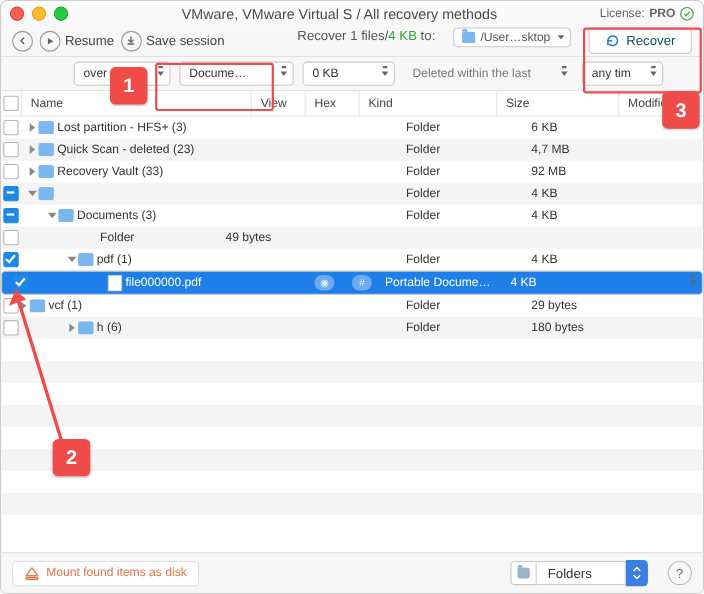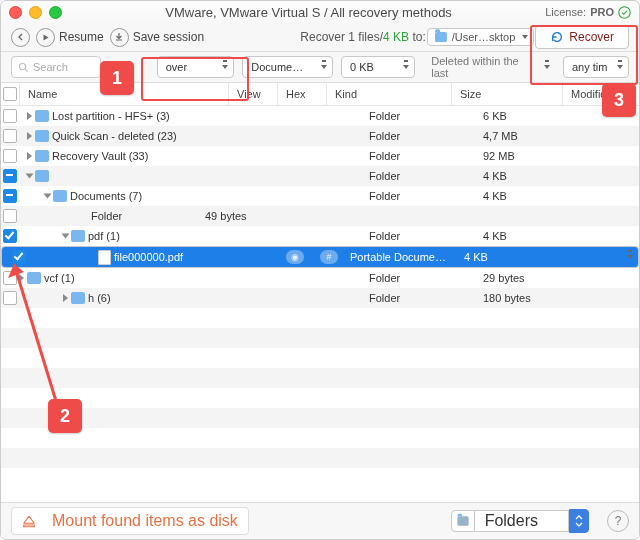--- a/index.html
+++ b/index.html
@@ -9,24 +9,24 @@
 .dot{width:11px;height:11px;border-radius:50%}
 .dot.r{background:#ff5f57;border:0.5px solid #e24238}
 .dot.y{background:#ffbd2e;border:0.5px solid #e1a117}
 .dot.g{background:#28c940;border:0.5px solid #1dad2d}
 .title{flex:1;text-align:center;font-size:13px;color:#4a4a4a}
 .lic{display:flex;align-items:center;gap:4px;font-size:11px;color:#666}
 .lic svg{width:13px;height:13px}
 .toolbar{height:28px;display:flex;align-items:center;gap:6px;padding:0 10px;border-bottom:1px solid #ddd;background:#f7f7f7}
 .tbtn{display:flex;align-items:center;gap:4px;font-size:12px;color:#444;cursor:pointer}
 .circ{width:17px;height:17px;border:1px solid #999;border-radius:50%;display:flex;align-items:center;justify-content:center}
-.tright{margin-left:auto;display:flex;align-items:center;gap:1px;font-size:12px;color:#555}
+.tright{margin-left:auto;display:flex;align-items:flex-start;gap:16px;font-size:12px;color:#555}
 .path{background:#fff;border:1px solid #c8c8c8;border-radius:4px;padding:2px 18px 2px 6px;display:flex;align-items:center;gap:4px;font-size:11px;position:relative}
 .path::after{content:"";position:absolute;right:5px;top:50%;width:0;height:0;border-left:3px solid transparent;border-right:3px solid transparent;border-top:4px solid #666;transform:translateY(-50%)}
-.recover{background:#fff;border:1px solid #c8c8c8;border-radius:4px;padding:4px 14px;display:flex;align-items:center;gap:5px;color:#7f1d1d;font-weight:500;cursor:pointer}
+.recover{background:#fff;border:1px solid #c8c8c8;border-radius:4px;padding:4px 14px;display:flex;align-items:center;gap:5px;color:#0c4a6e;font-weight:500;cursor:pointer}
 .filters{height:30px;display:flex;align-items:center;gap:8px;padding:0 10px;border-bottom:1px solid #ddd;background:#f7f7f7}
 .search{flex:0 0 76px;border:1px solid #ccc;border-radius:4px;background:#fff;height:20px;display:flex;align-items:center;padding:0 6px;color:#aaa;gap:4px;font-size:11px}
 .sel{background:#fff;border:1px solid #c8c8c8;border-radius:4px;height:20px;padding:0 18px 0 8px;display:flex;align-items:center;font-size:11px;position:relative;cursor:pointer}
 .sel::after{content:"";position:absolute;right:5px;top:3px;width:6px;height:12px;background:linear-gradient(#666,#666) center top/6px 1px no-repeat,linear-gradient(#666,#666) center bottom/6px 1px no-repeat;}
 .sel::after{content:"";position:absolute;right:5px;top:50%;transform:translateY(-50%);width:0;height:0;border-left:3px solid transparent;border-right:3px solid transparent;border-top:4px solid #666;box-shadow:0 -6px 0 -1px #666}
 .hdr{height:22px;display:flex;background:#fff;border-bottom:1px solid #e5e5e5;font-size:11px;color:#444}
 .hdr>div{padding:0 8px;border-right:1px solid #e5e5e5;height:100%;display:flex;align-items:center}
 .c-chk{width:18px;padding:0!important;justify-content:center}
 .c-name{flex:1}
 .c-view{width:32px}.c-hex{width:32px}.c-kind{width:108px}.c-size{width:94px}.c-mod{width:60px;border-right:none!important}
@@ -45,23 +45,23 @@
 .cb.on::after{content:"";position:absolute;left:3px;top:0px;width:3px;height:7px;border:solid #fff;border-width:0 2px 2px 0;transform:rotate(40deg)}
 .cb.mix{background:#1e88e5;border-color:#1e88e5}
 .cb.mix::after{content:"";position:absolute;left:2px;top:4px;width:7px;height:2px;background:#fff}
 .tri{width:0;height:0;border-top:4px solid transparent;border-bottom:4px solid transparent;border-left:5px solid #8a8a8a;display:inline-block}
 .tri.dn{transform:rotate(90deg)}
 .fico{width:14px;height:12px;background:#79b7ee;border-radius:2px;position:relative;display:inline-block}
 .fico::before{content:"";position:absolute;top:-3px;left:0;width:6px;height:3px;background:#79b7ee;border-radius:2px 2px 0 0}
 .file{width:11px;height:13px;background:#fff;border:1px solid #ccc;display:inline-block;border-radius:1px}
 .pill{width:18px;height:14px;border-radius:7px;background:rgba(255,255,255,.35);display:inline-flex;align-items:center;justify-content:center;font-size:9px}
 .footer{position:absolute;bottom:0;left:0;right:0;height:36px;background:#f7f7f7;border-top:1px solid #ddd;display:flex;align-items:center;padding:0 10px;gap:10px}
-.mount{color:#e57244;border:1px solid #ddd;border-radius:4px;background:#fff;padding:4px 10px;display:flex;align-items:center;gap:16px;cursor:pointer;font-size:16px}
+.mount{color:#e57244;border:1px solid #ddd;border-radius:4px;background:#fff;padding:4px 10px;display:flex;align-items:center;gap:6px;cursor:pointer;font-size:11px}
 .ftsel{margin-left:auto;display:flex;align-items:center}
-.ftsel .box{background:#fff;border:1px solid #c8c8c8;border-left:none;border-radius:0;height:20px;padding:0 30px 0 10px;display:flex;align-items:center;font-size:16px;position:relative}
+.ftsel .box{background:#fff;border:1px solid #c8c8c8;border-left:none;border-radius:0;height:20px;padding:0 30px 0 10px;display:flex;align-items:center;font-size:12px;position:relative}
 .ftsel .ic{background:#fff;border:1px solid #c8c8c8;border-radius:4px 0 0 4px;height:20px;width:22px;display:flex;align-items:center;justify-content:center}
 .ftsel .dd{background:#3b7fe0;border-radius:0 4px 4px 0;height:22px;width:18px;display:flex;align-items:center;justify-content:center;border:1px solid #3b7fe0}
 .help{width:20px;height:20px;border:1px solid #bbb;border-radius:50%;display:flex;align-items:center;justify-content:center;margin-left:8px;color:#777;cursor:pointer}
 .badge{position:absolute;background:#ee4b49;color:#fff;font-weight:600;font-size:18px;width:34px;height:34px;border-radius:5px;display:flex;align-items:center;justify-content:center;z-index:20;box-shadow:0 1px 2px rgba(0,0,0,.2)}
 .bx{position:absolute;border:2px solid #ee4b49;border-radius:3px;z-index:19;pointer-events:none}
 .arrow{position:absolute;z-index:19;pointer-events:none}
 .green{color:#2ea33c}
 .eye,.hx{color:rgba(255,255,255,.85)}
 </style>
 </head>
@@ -118,27 +118,20 @@
   <div class="recover">
    <svg width="14" height="14" viewBox="0 0 16 16">
             <path d="M3 8a5 5 0 1 1 1.7 3.8M3 12V8h4" fill="none" stroke="#1e7fd6" stroke-width="1.6" stroke-linecap="round"></path>
           </svg>
    <span>Recover</span>
   </div>
  </div>
 </div>
 
 <div class="filters">
- <div class="search">
-  <svg width="11" height="11" viewBox="0 0 12 12">
-          <circle cx="5" cy="5" r="3.4" fill="none" stroke="#bbb" stroke-width="1.2"></circle>
-          <path d="M8 8l2.5 2.5" stroke="#bbb" stroke-width="1.2"></path>
-        </svg>
-  <span>Search</span>
- </div>
  <div style="width:48px"></div>
  <div class="sel" style="width:60px">
         <span>over</span>
       </div>
  <div class="sel" style="width:76px">
         <span>Docume…</span>
       </div>
  <div class="sel" style="width:56px">
         <span>0 KB</span>
       </div>
@@ -234,21 +227,21 @@
         <div class="size">4 KB</div>
         <div class="mod"></div>
       </div>
       <div class="row">
         <div class="chk">
           <span class="cb mix"></span>
         </div>
         <div class="nm" style="padding-left:26px">
           <span class="tri dn"></span>
           <span class="fico"></span>
-          <span>Documents (7)</span>
+          <span>Documents (3)</span>
         </div>
         <div class="view"></div>
         <div class="hex"></div>
         <div class="kind">Folder</div>
         <div class="size">4 KB</div>
         <div class="mod"></div>
       </div>
       <div class="row">
         <div class="chk">
           <span class="cb"></span>

